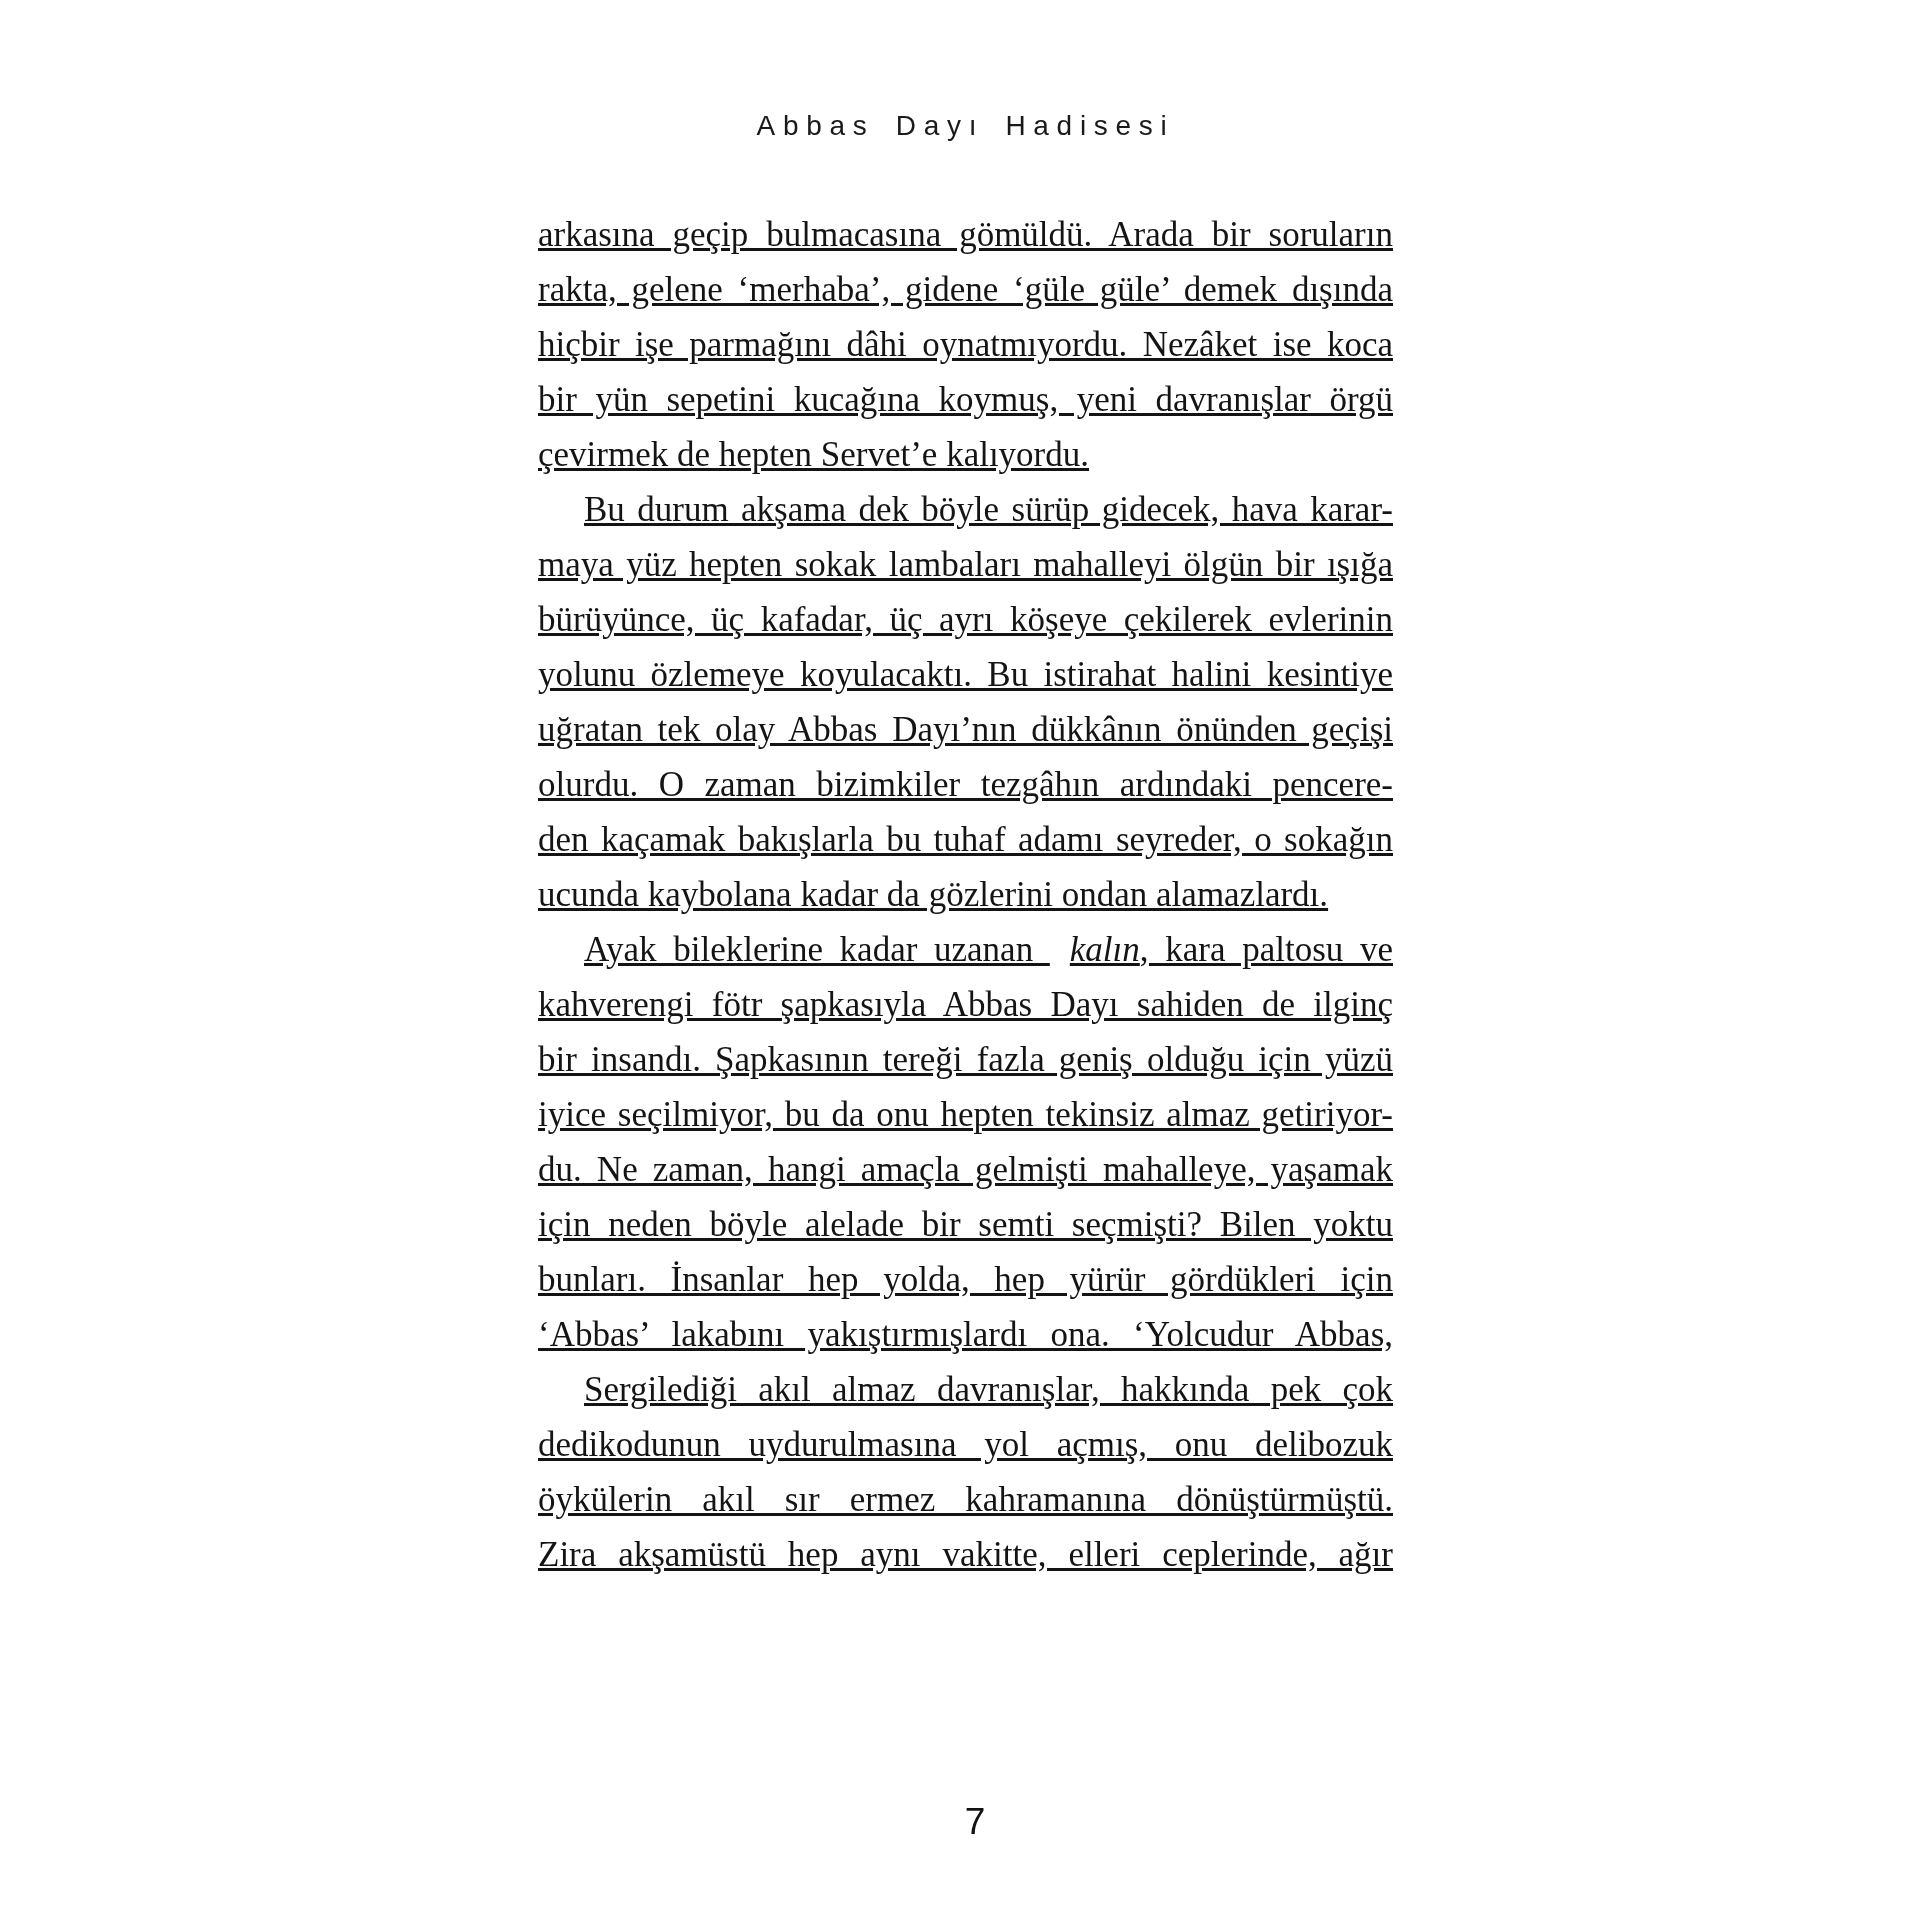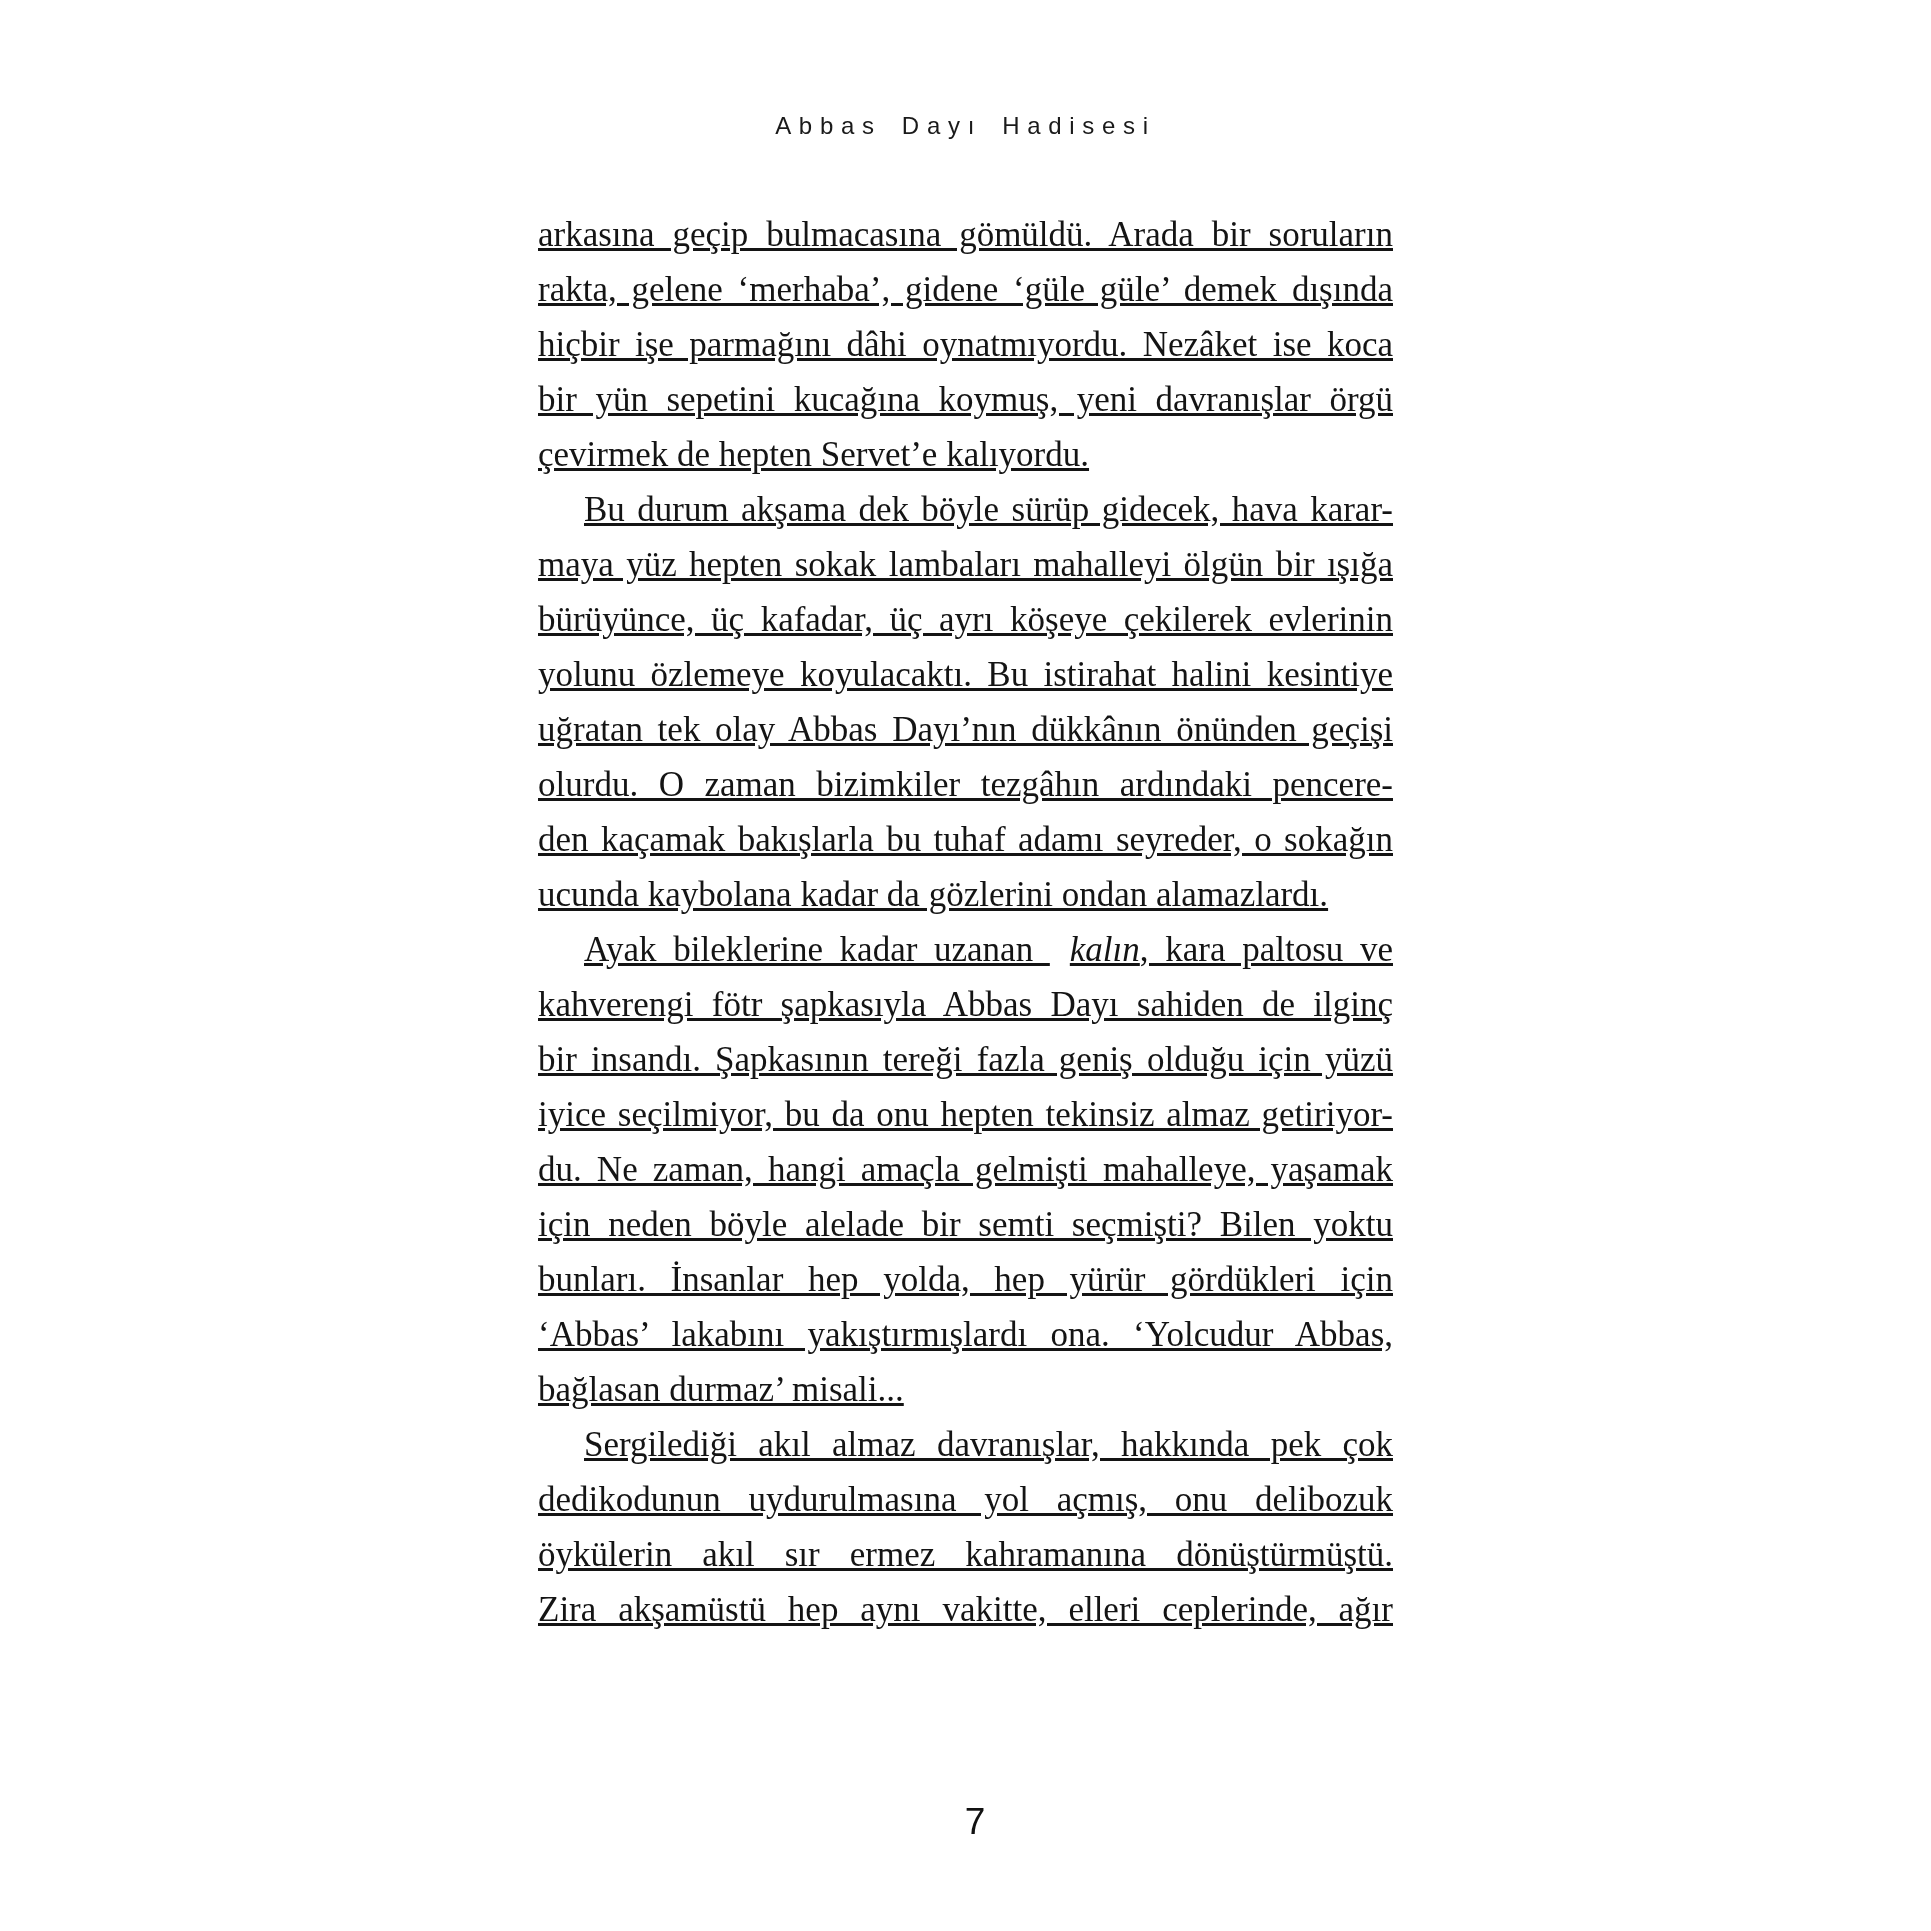--- a/index.html
+++ b/index.html
@@ -17,21 +17,21 @@
     font-family: "Liberation Serif", serif;
   }
   .chapter-title {
     position: absolute;
     top: 108px;
     left: 0;
     width: 1931px;
     text-align: center;
     font-family: "Liberation Sans", sans-serif;
     font-weight: 400;
-    font-size: 24px;
+    font-size: 28px;
     line-height: 35px;
     letter-spacing: 7.7px;
     word-spacing: 5.8px;
     color: #1a1a1a;
   }
   .body-text {
     position: absolute;
     left: 538px;
     top: 207px;
     width: 855px;
@@ -81,21 +81,20 @@
       <div class="body-line"><span>den kaçamak bakışlarla bu tuhaf adamı seyreder, o sokağın</span></div>
       <div class="body-line para-end"><span>ucunda kaybolana kadar da gözlerini ondan alamazlardı.</span></div>
       <div class="body-line indent"><span>Ayak bileklerine kadar uzanan </span><span class="em">kalın</span><span>, kara paltosu ve</span></div>
       <div class="body-line"><span>kahverengi fötr şapkasıyla Abbas Dayı sahiden de ilginç</span></div>
       <div class="body-line"><span>bir insandı. Şapkasının tereği fazla geniş olduğu için yüzü</span></div>
       <div class="body-line"><span>iyice seçilmiyor, bu da onu hepten tekinsiz almaz getiriyor-</span></div>
       <div class="body-line"><span>du. Ne zaman, hangi amaçla gelmişti mahalleye, yaşamak</span></div>
       <div class="body-line"><span>için neden böyle alelade bir semti seçmişti? Bilen yoktu</span></div>
       <div class="body-line"><span>bunları. İnsanlar hep yolda, hep yürür gördükleri için</span></div>
       <div class="body-line"><span>‘Abbas’ lakabını yakıştırmışlardı ona. ‘Yolcudur Abbas,</span></div>
-      <div class="body-line para-end"><span>bağlasan durmaz’ misali...</span></div>
       <div class="body-line indent"><span>Sergilediği akıl almaz davranışlar, hakkında pek çok</span></div>
       <div class="body-line"><span>dedikodunun uydurulmasına yol açmış, onu delibozuk</span></div>
       <div class="body-line"><span>öykülerin akıl sır ermez kahramanına dönüştürmüştü.</span></div>
       <div class="body-line"><span>Zira akşamüstü hep aynı vakitte, elleri ceplerinde, ağır</span></div>
     </div>
 
   <div class="page-number">7</div>
 </div>
 
 

